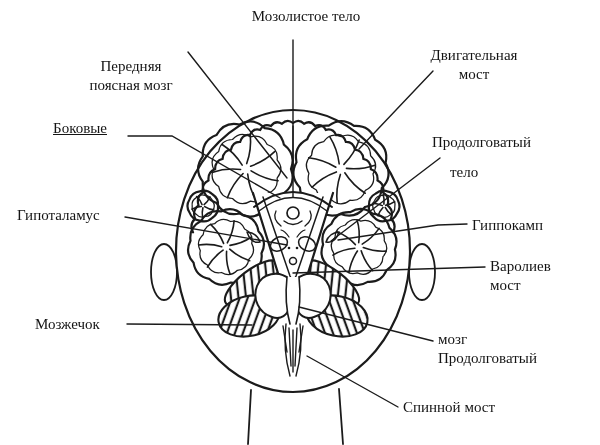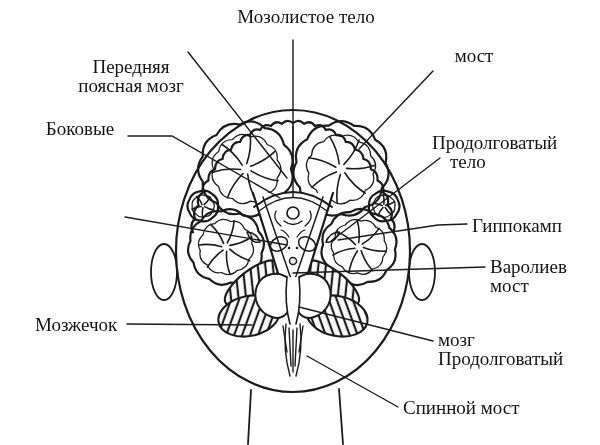--- a/index.html
+++ b/index.html
@@ -1,26 +1,26 @@
 <!DOCTYPE html>
 <html><head>
 <meta charset="utf-8">
 <style>
   html,body{margin:0;padding:0;background:#ffffff;}
   #stage{
     position:relative;width:600px;height:445px;background:#ffffff;
     font-family:"Liberation Serif", serif;color:#141414;overflow:hidden;
   }
   .lbl{
-    position:absolute;font-size:19px;line-height:19px;white-space:nowrap;
+    position:absolute;font-size:15px;line-height:19px;white-space:nowrap;
     color:#141414;
   }
   .lbl .ln{display:block;}
   .center{transform:translateX(-50%);text-align:center;}
-  .indent2 .ln:nth-child(2){padding-left:18px;}
+  .indent2 .ln:nth-child(2){padding-left:18px;margin-top:11px;}
   svg{position:absolute;left:0;top:0;}
 </style>
 </head>
 <body>
 
 <div id="stage">
 
   <svg id="art" width="600" height="445" viewBox="0 0 600 445">
     <defs>
       <pattern id="hatchL" patternUnits="userSpaceOnUse" width="7.5" height="7.5" patternTransform="rotate(32)">
@@ -177,32 +177,36 @@
   <div class="lbl center" style="left:306px;top:7px;">
     <span class="ln">Мозолистое тело</span>
   </div>
 
   <div class="lbl center" style="left:131px;top:57px;">
     <span class="ln">Передняя</span>
     <span class="ln">поясная мозг</span>
   </div>
 
   <div class="lbl center" style="left:474px;top:46px;">
+    <span class="ln">Двигательная</span>
     <span class="ln">мост</span>
   </div>
 
-  <div class="lbl center" style="left:80px;top:119px;">
+  <div class="lbl center" style="left:80px;top:119px;text-decoration:underline;">
     <span class="ln">Боковые</span>
   </div>
 
   <div class="lbl indent2" style="left:432px;top:133px;">
     <span class="ln">Продолговатый</span>
     <span class="ln">тело</span>
   </div>
 
+  <div class="lbl" style="left:17px;top:206px;">
+    <span class="ln">Гипоталамус</span>
+  </div>
 
   <div class="lbl" style="left:472px;top:216px;">
     <span class="ln">Гиппокамп</span>
   </div>
 
   <div class="lbl" style="left:35px;top:315px;">
     <span class="ln">Мозжечок</span>
   </div>
 
   <div class="lbl" style="left:490px;top:257px;">

